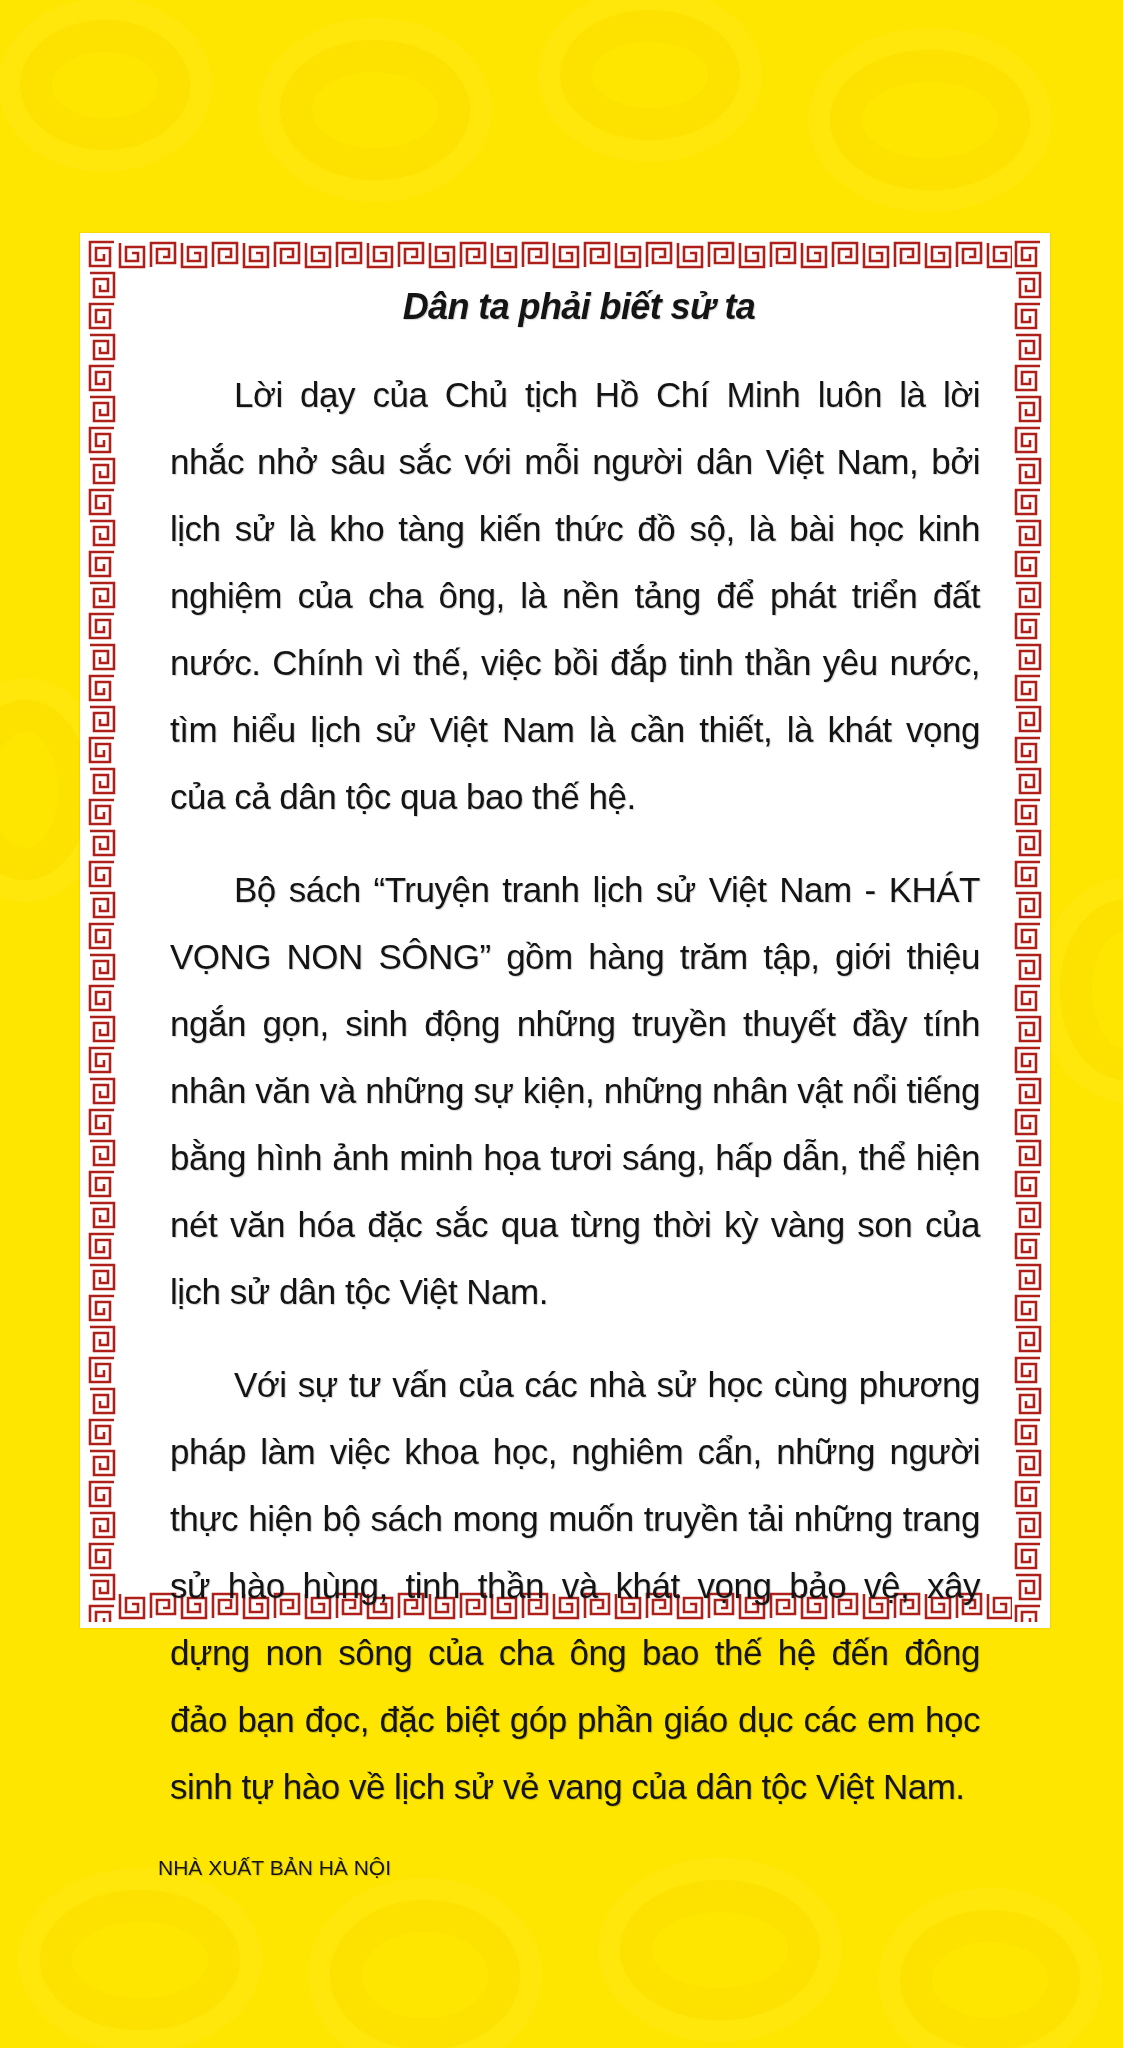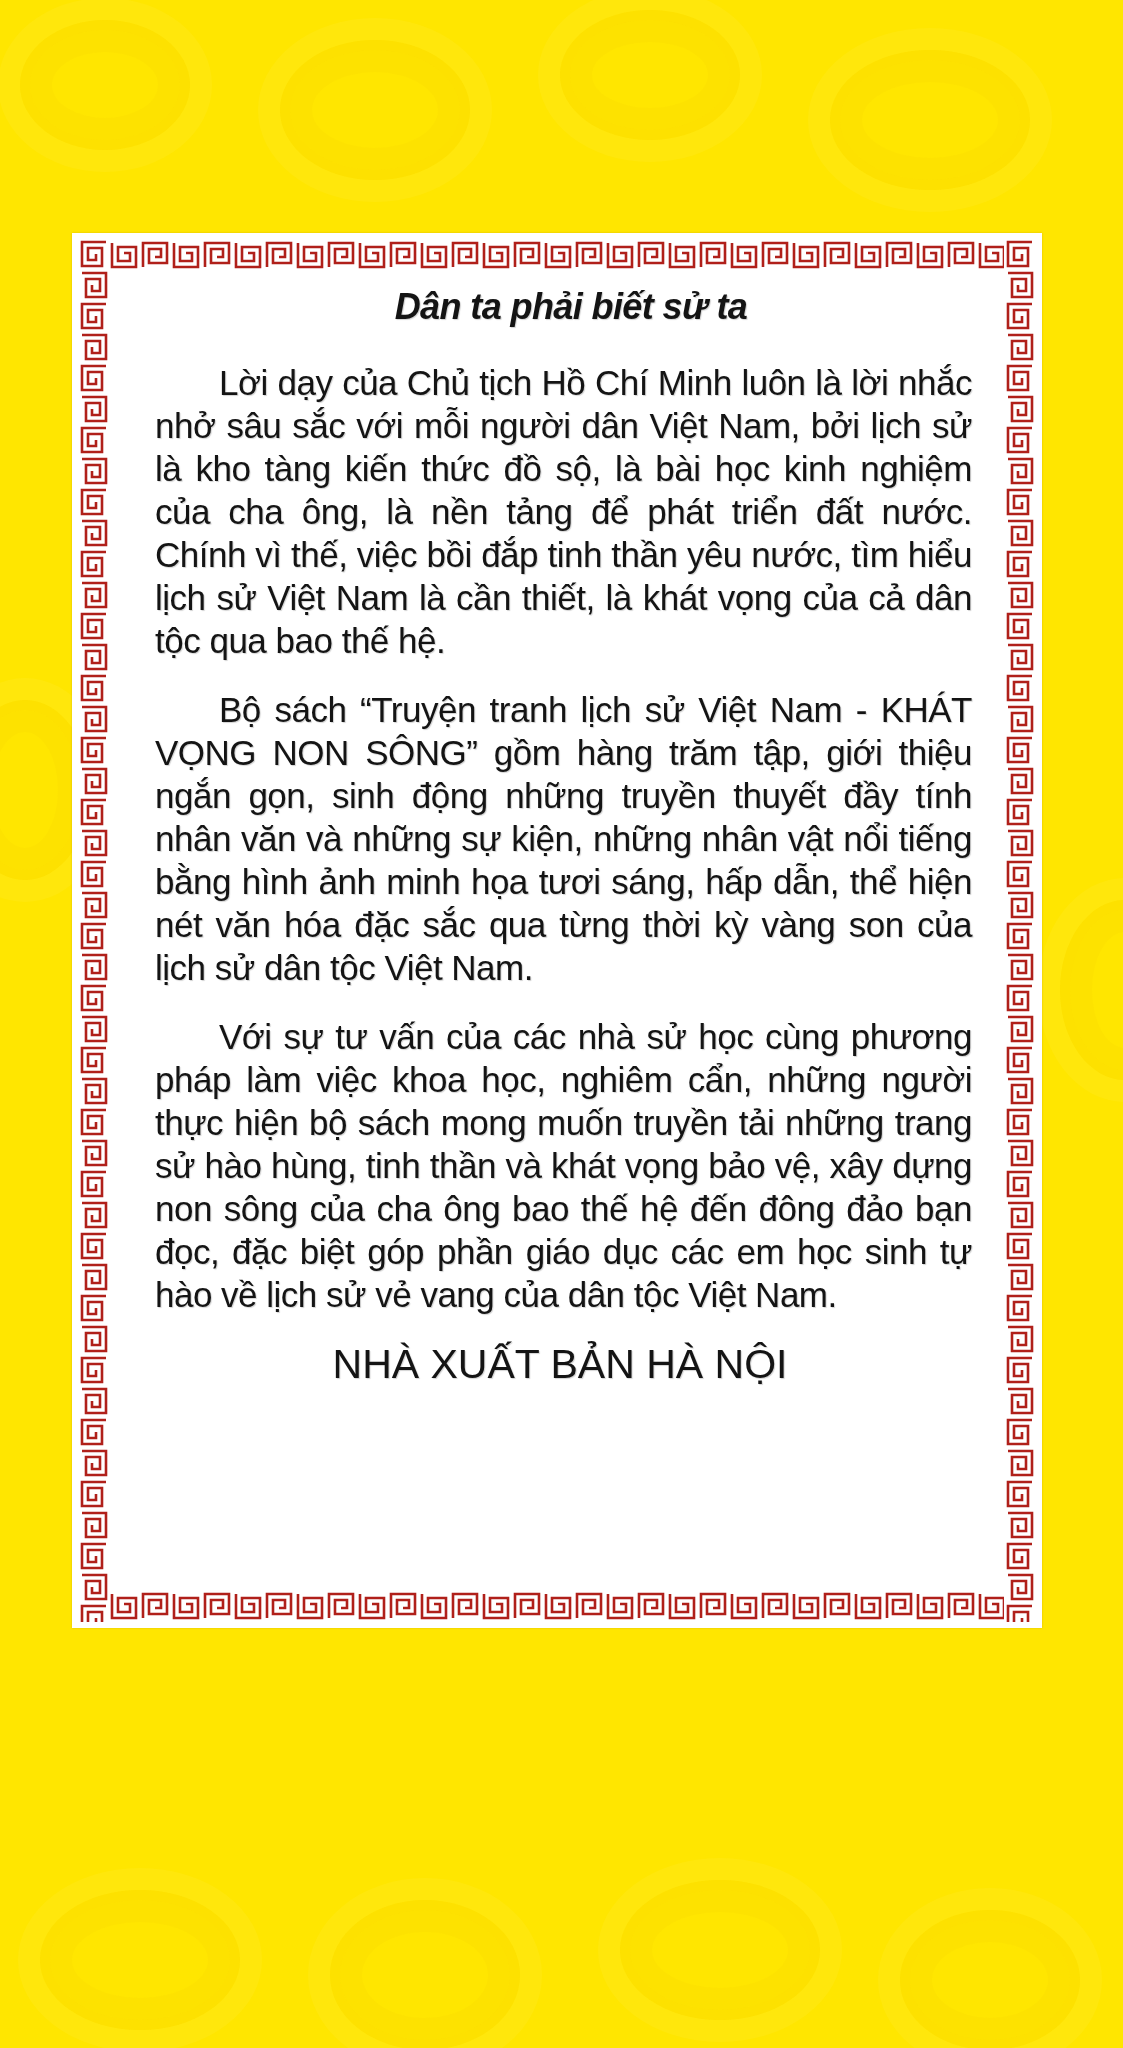--- a/index.html
+++ b/index.html
@@ -19,21 +19,21 @@
       overflow: hidden;
     }
     .cloud {
       position: absolute;
       border-radius: 50%;
       border: 10px solid rgba(240, 196, 0, 0.16);
       box-shadow: 0 0 0 22px rgba(255, 250, 120, 0.10), inset 0 0 0 22px rgba(240, 200, 0, 0.10);
     }
     .panel {
       position: absolute;
-      left: 72px;
+      left: 80px;
       top: 233px;
       width: 970px;
       height: 1395px;
       background: #ffffff;
       box-shadow: 0 0 2px rgba(160, 120, 0, 0.35);
     }
     .border-band {
       position: absolute;
       background-color: #fff;
     }
@@ -63,29 +63,29 @@
       font-size: 36px;
       line-height: 48px;
       letter-spacing: -0.6px;
       margin: 0 0 30px 20px;
     }
     .motto-line {
       display: block;
     }
     .paragraph {
       font-size: 35px;
-      line-height: 43px;
+      line-height: 67px;
       text-align: justify;
       letter-spacing: -0.5px;
-      margin: 0 0 26px 5px;
+      margin: 0 0 26px 12px;
       text-indent: 64px;
     }
     .signature {
-      text-align: center;
-      font-size: 41px;
+      text-align: left;
+      font-size: 21px;
       line-height: 44px;
       letter-spacing: 0px;
       margin-top: 18px;
       margin-right: 2px;
     }
   </style>
 </head>
 <body>
 
 <div class="bg-cloud-layer">

